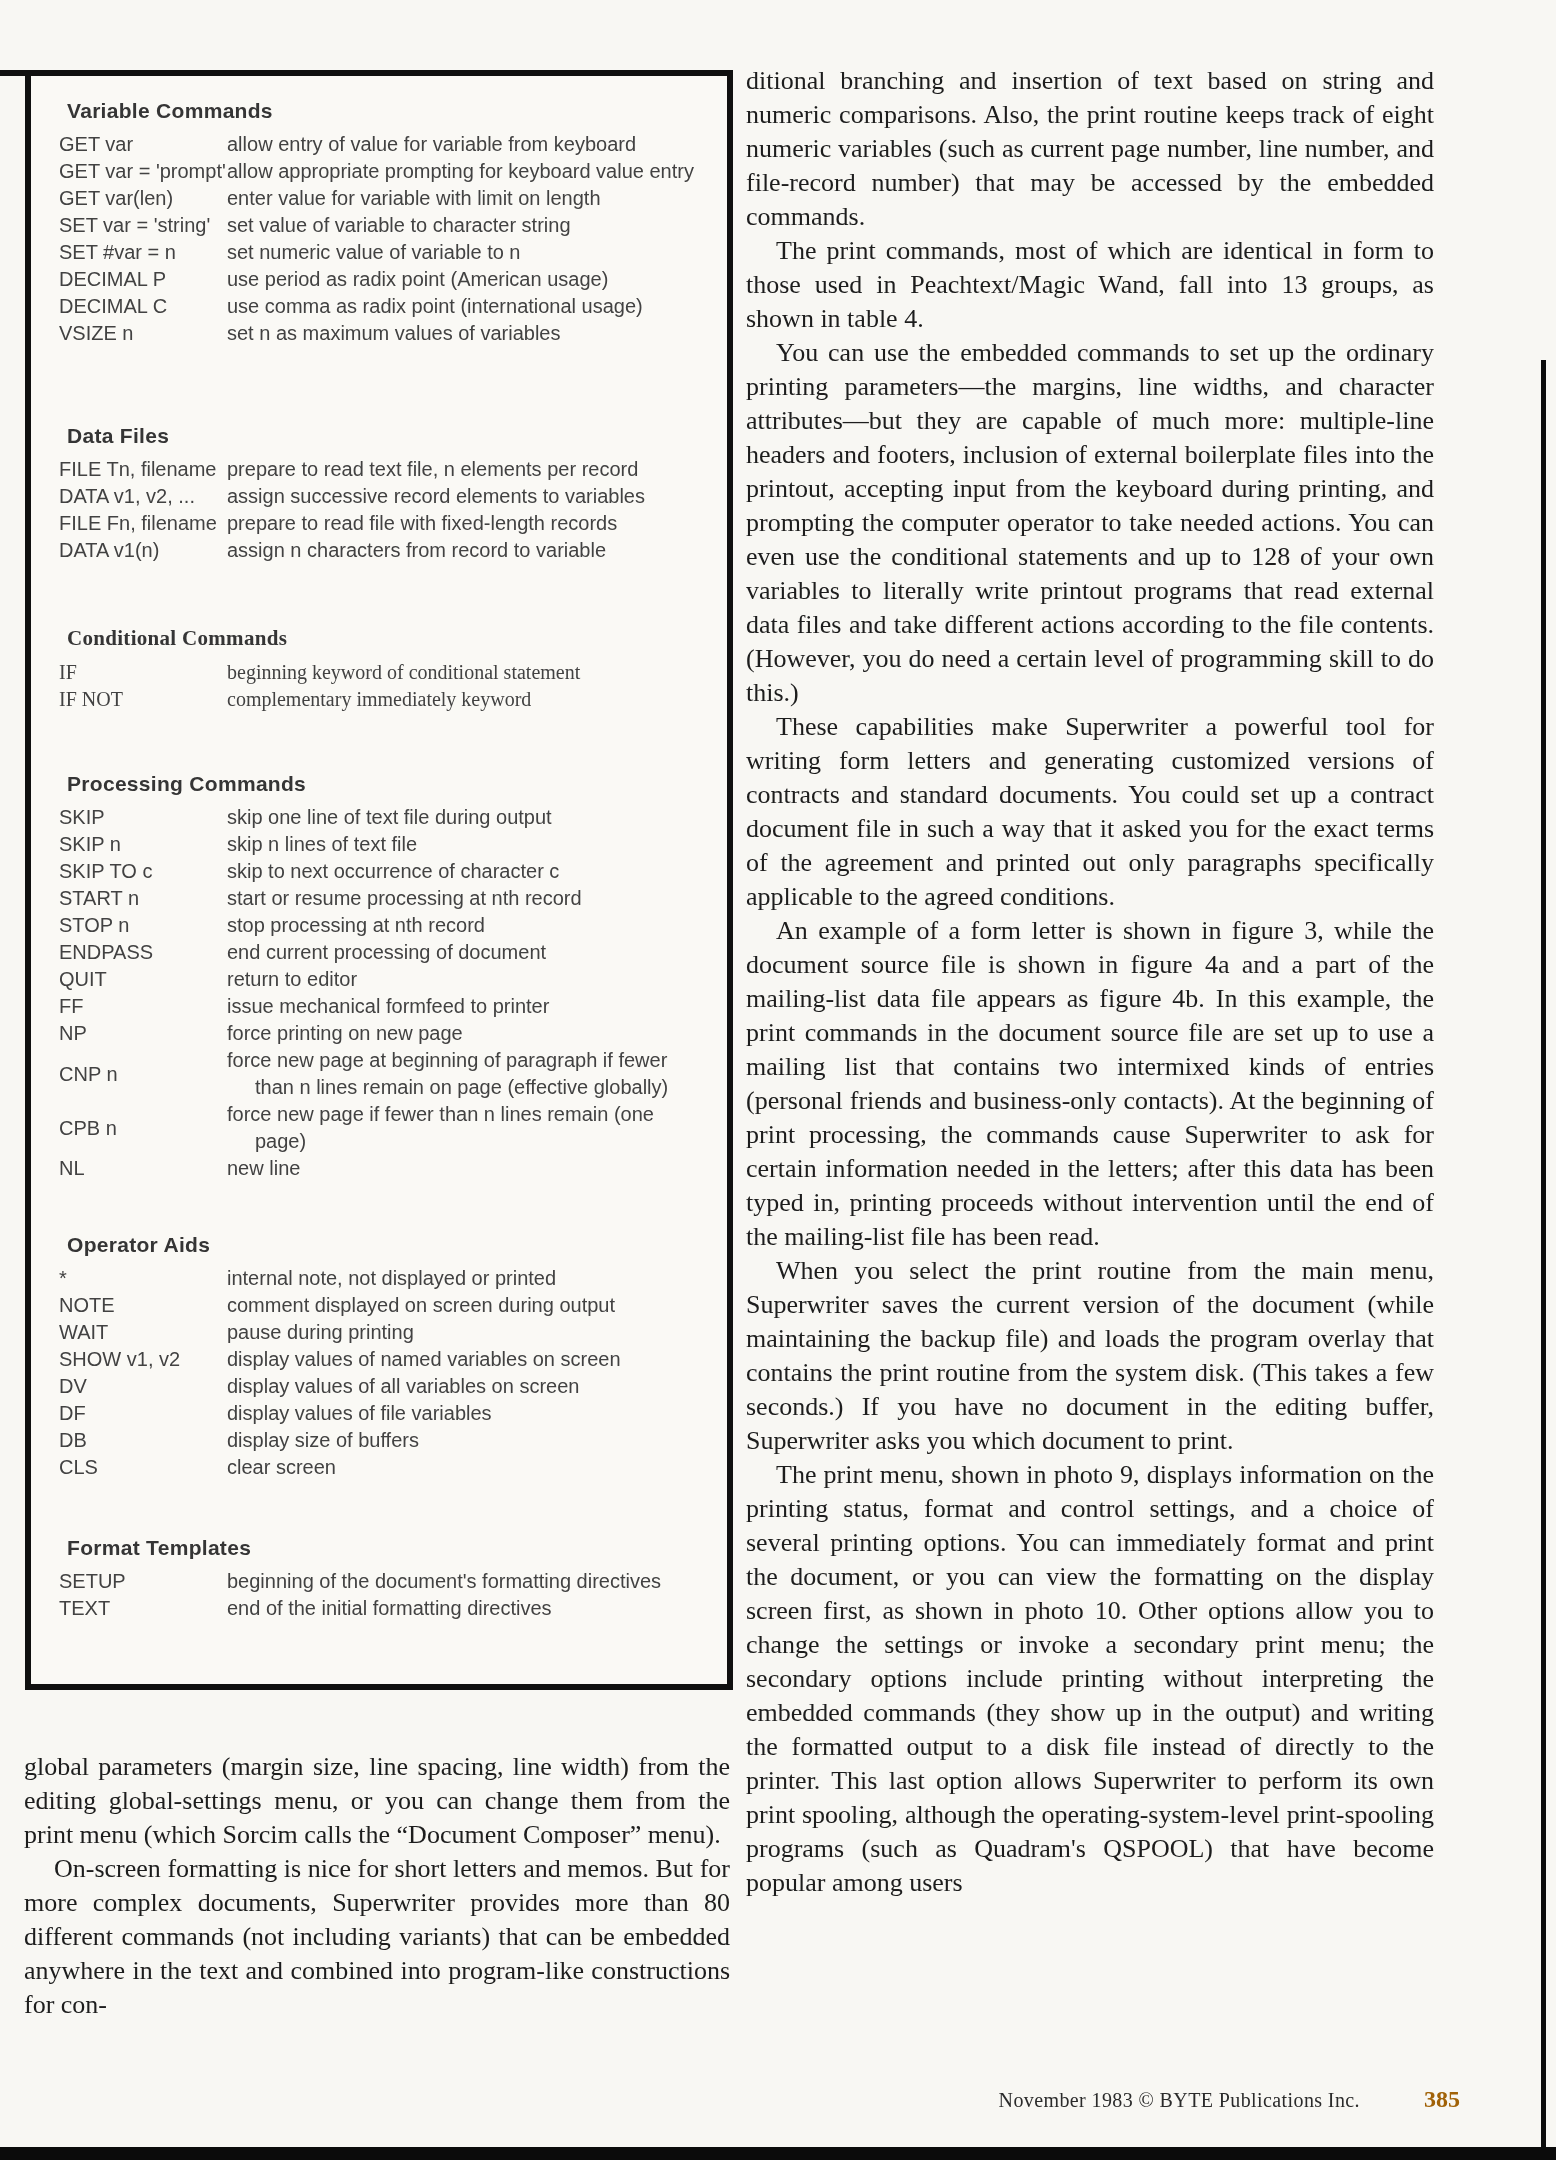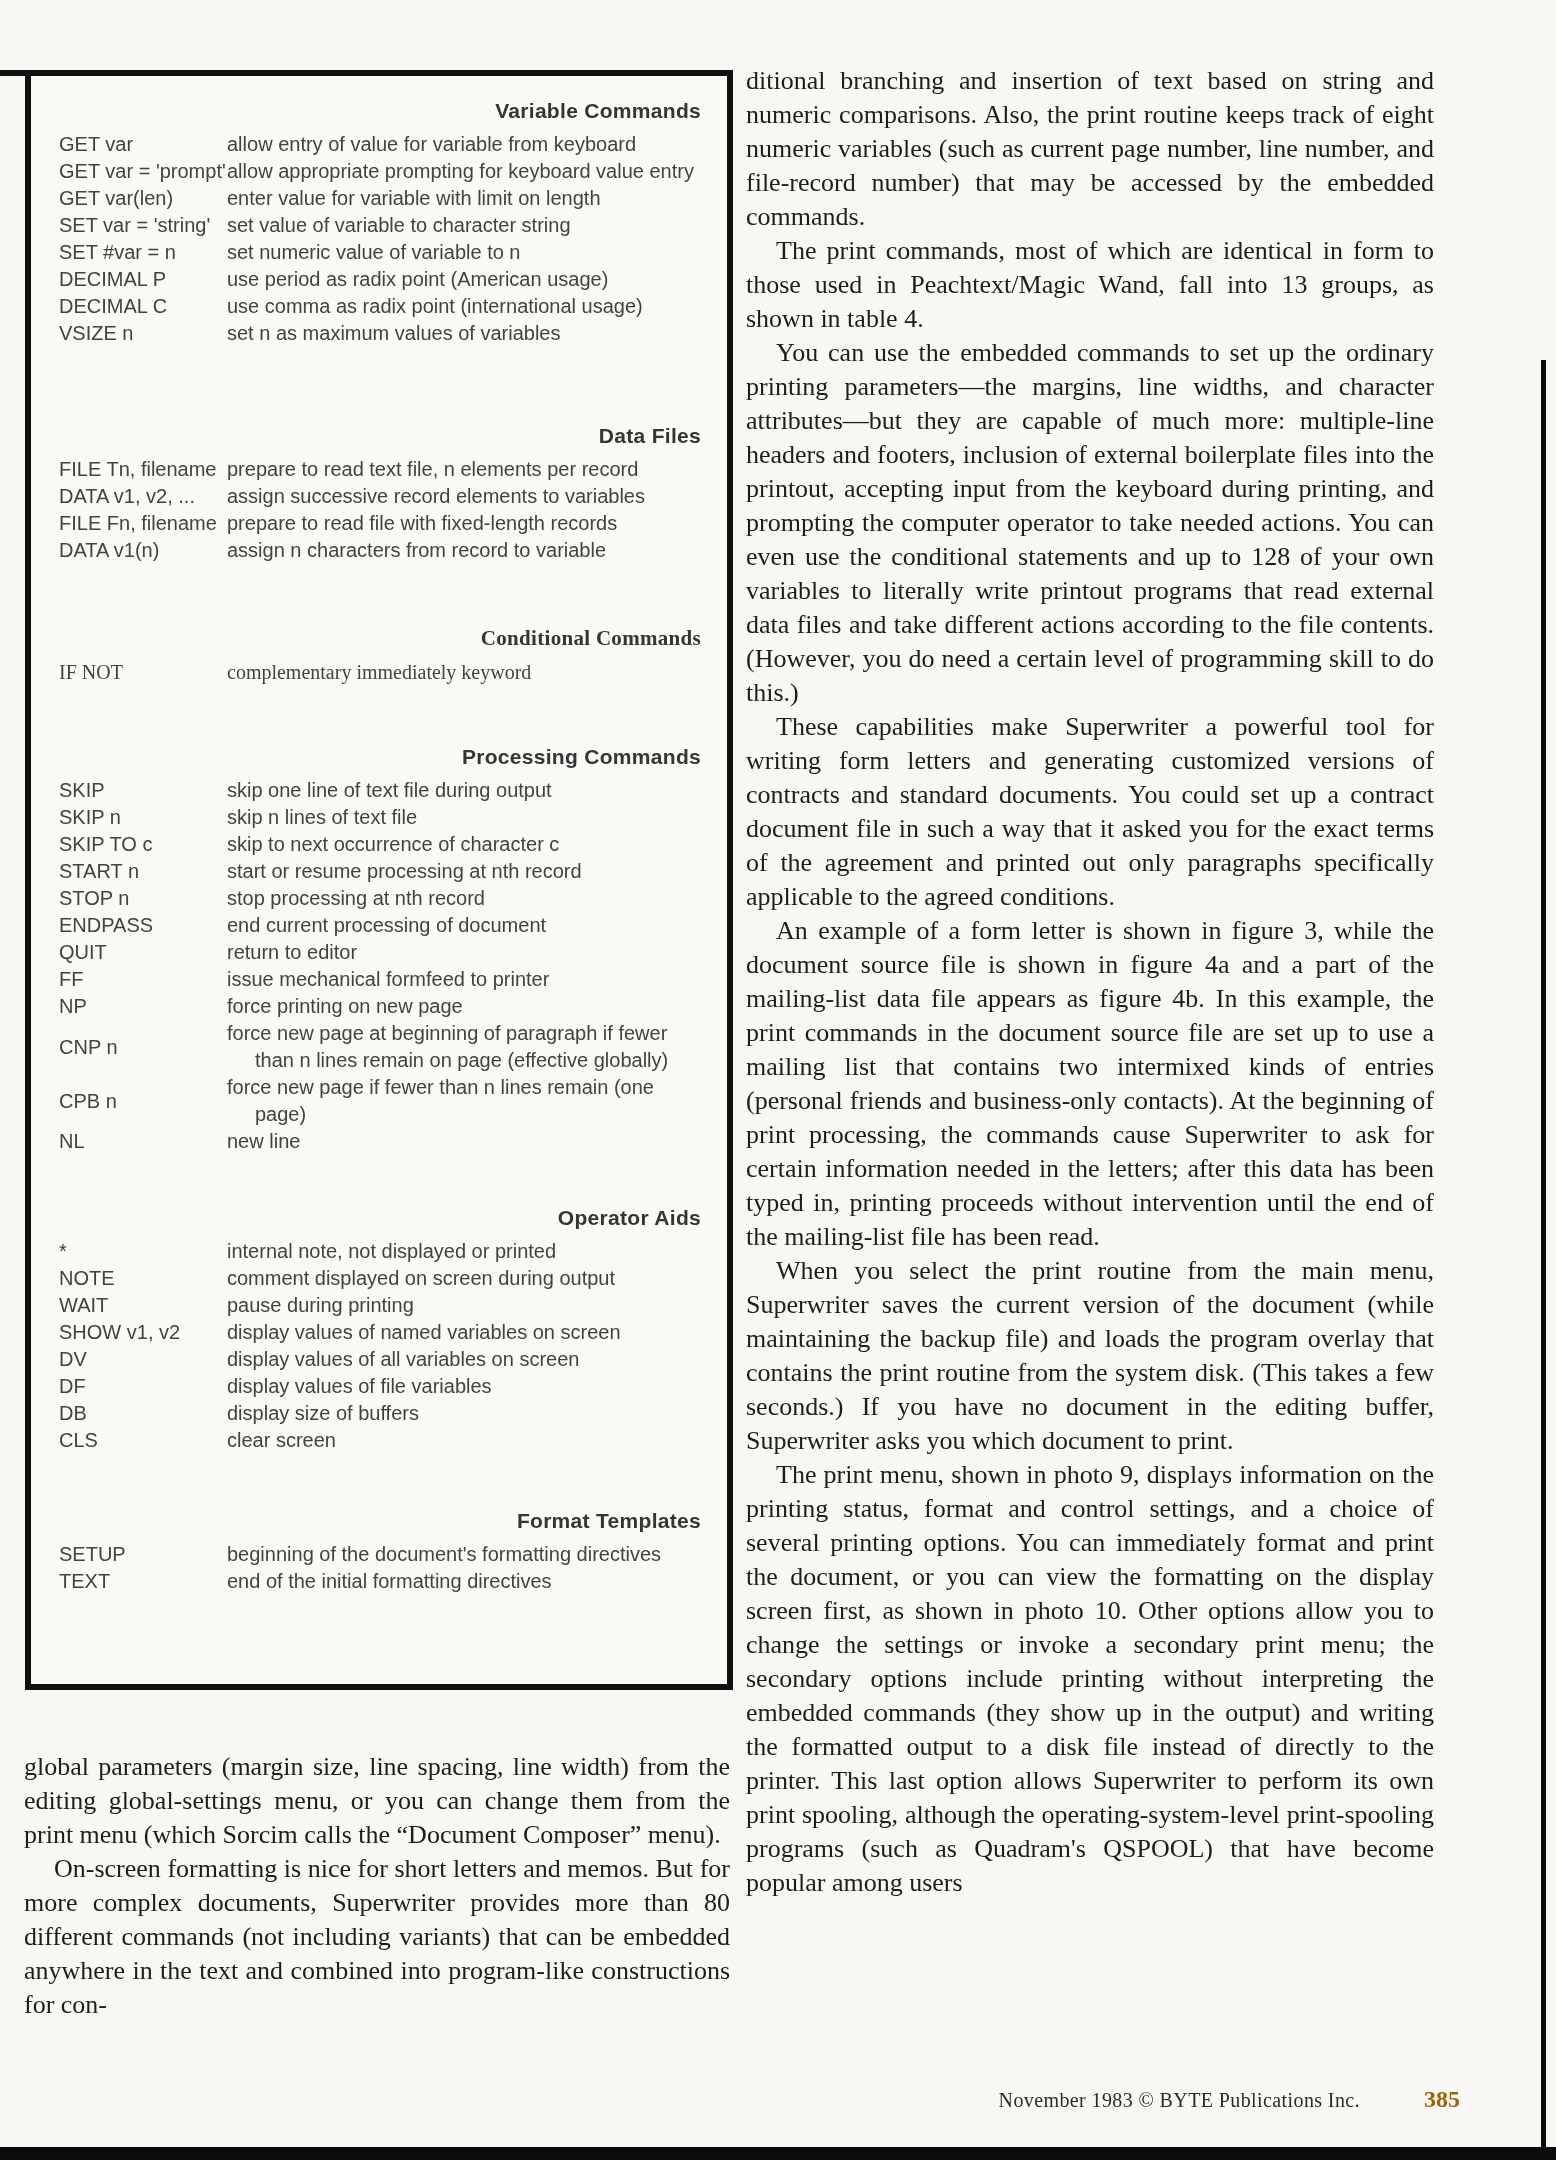--- a/index.html
+++ b/index.html
@@ -9,22 +9,22 @@
     font-family:"Liberation Serif", serif; color:#1f1f1f;
   }
   
   .cmdbox {
     position:absolute; left:25px; top:70px; width:708px; height:1620px;
     box-sizing:border-box; border:6px solid #101010; background:#faf9f5;
     padding:14px 26px 0 28px; overflow:hidden;
     font-family:"Liberation Sans", sans-serif; color:#424242;
   }
   .section h3 {
-    margin:0 0 8px 1px; font-size:21px; line-height:25px;
-    font-weight:bold; color:#353535; letter-spacing:0.3px;text-align:right;
+    margin:0 0 8px 8px; font-size:21px; line-height:25px;
+    font-weight:bold; color:#353535; letter-spacing:0.3px;
   }
   .s0 { margin-top:8px; }
   .s1 { margin-top:76px; }
   .s2 { margin-top:62px;font-family:Liberation Serif, serif; }
   .s3 { margin-top:58px; }
   .s4 { margin-top:50px; }
   .s5 { margin-top:54px; }
   .row { display:flex; align-items:center; font-size:20px; line-height:27px; }
   .cmd  { flex:0 0 168px; white-space:pre; }
   .desc { flex:1; padding-left:28px; text-indent:-28px; }
@@ -125,20 +125,24 @@
             <span class="cmd">DATA v1(n)</span>
             <span class="desc">assign n characters from record to variable</span>
           </div>
         </div>
     </div>
 
     <div class="section s2">
       <h3>Conditional Commands</h3>
       <div class="rows">
 
+          <div class="row">
+            <span class="cmd">IF</span>
+            <span class="desc">beginning keyword of conditional statement</span>
+          </div>
 
           <div class="row">
             <span class="cmd">IF NOT</span>
             <span class="desc">complementary immediately keyword</span>
           </div>
         </div>
     </div>
 
     <div class="section s3">
       <h3>Processing Commands</h3>

